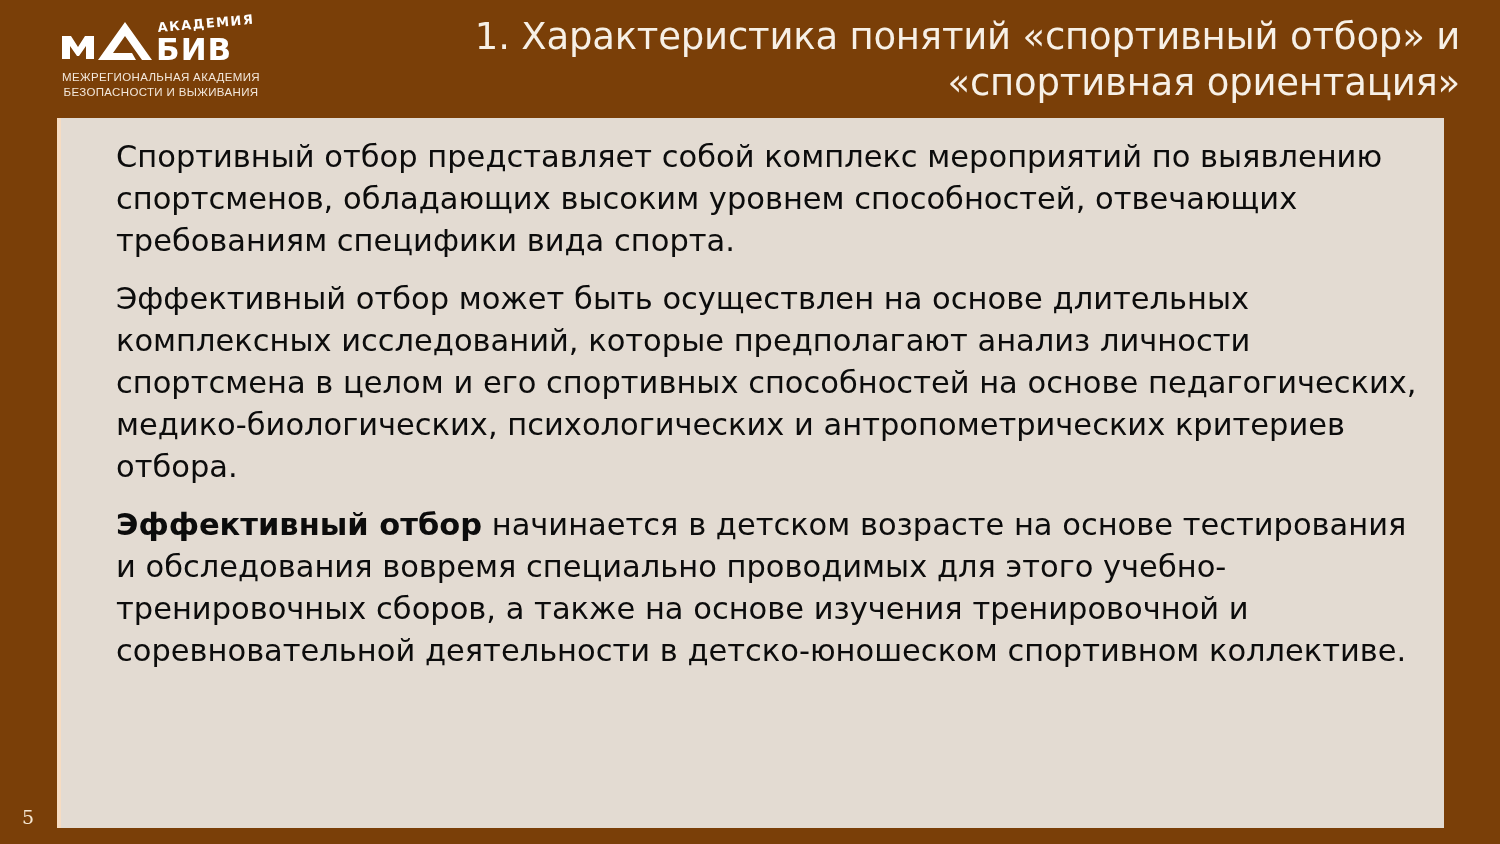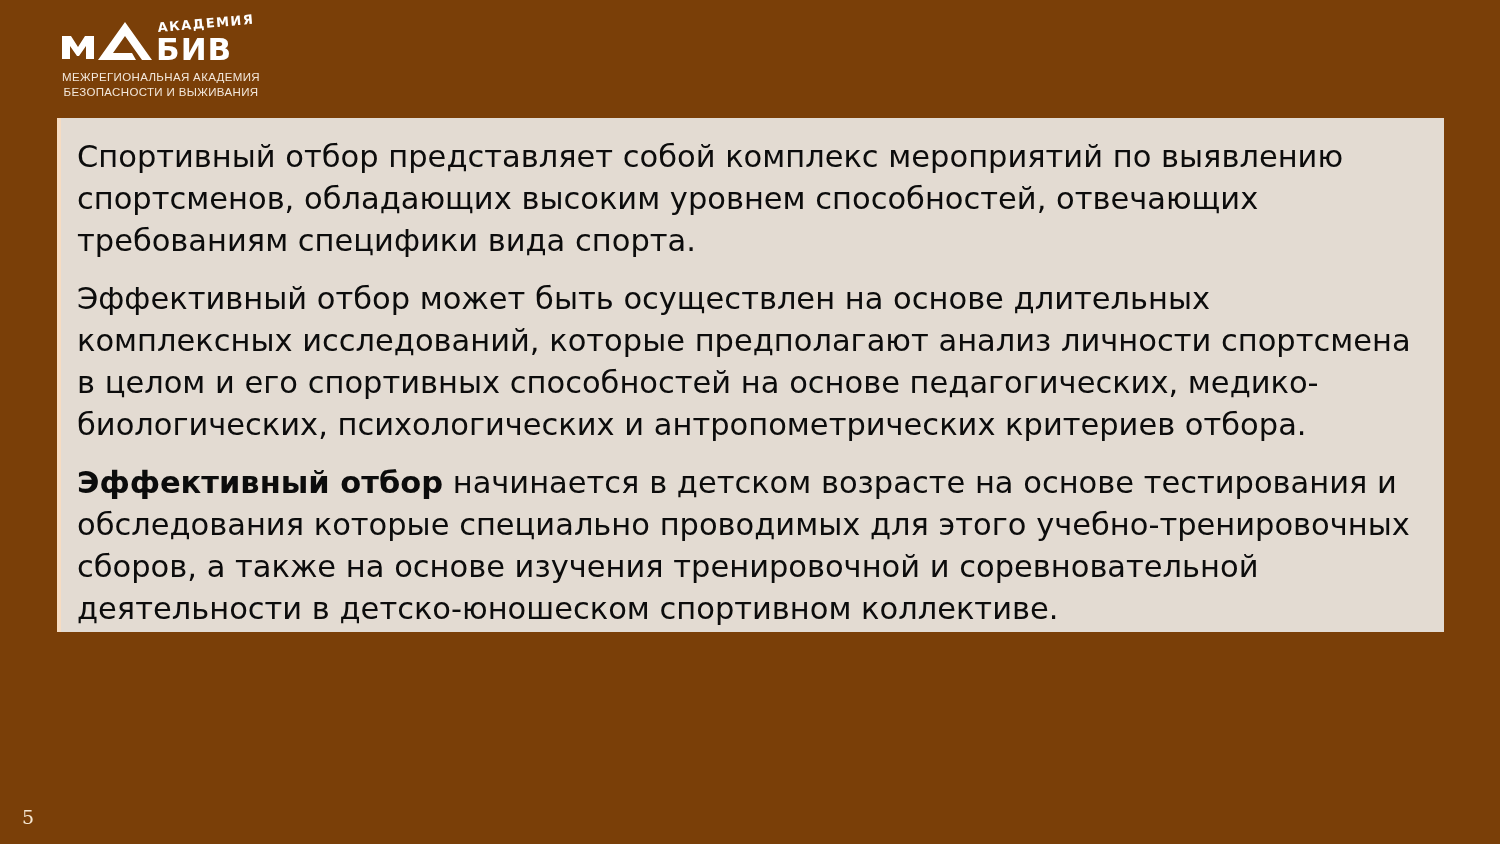--- a/index.html
+++ b/index.html
@@ -66,24 +66,25 @@
     letter-spacing: -0.2px;
   }
   #slide-title .tline { display: block; }
 
   
   #content-panel {
     position: absolute;
     left: 57px;
     top: 118px;
     width: 1387px;
-    height: 514px;
+    height: 710px;
     background: #E3DBD2;
     border-left: 4px solid #F6DCC2;
     box-sizing: border-box;
+    padding-left: 39px;
   }
 
   #body-text {
     padding: 18px 24px 0 16px;
     color: #0C0C0C;
     font-size: 30.5px;
     line-height: 42px;
     font-family: "DejaVu Sans", "Liberation Sans", sans-serif;
   }
 
@@ -126,28 +127,32 @@
       </svg>
     </div>
 
     <div id="logo-subtitle">
       <div>МЕЖРЕГИОНАЛЬНАЯ АКАДЕМИЯ</div>
       <div>БЕЗОПАСНОСТИ И ВЫЖИВАНИЯ</div>
     </div>
 
   </div>
 
+  <div id="slide-title">
+    <span class="tline">1. Характеристика понятий «спортивный отбор» и</span>
+    <span class="tline">«спортивная ориентация»</span>
+  </div>
 
   <div id="content-panel">
     <div id="body-text">
 
       <p class="para">Спортивный отбор представляет собой комплекс мероприятий по выявлению спортсменов, обладающих высоким уровнем способностей, отвечающих требованиям специфики вида спорта.</p>
 
       <p class="para">Эффективный отбор может быть осуществлен на основе длительных комплексных исследований, которые предполагают анализ личности спортсмена в целом и его спортивных способностей на основе педагогических, медико-биологических, психологических и антропометрических критериев отбора.</p>
 
-      <p class="para"><b>Эффективный отбор</b><span> начинается в детском возрасте на основе тестирования и обследования которые специально проводимых для этого учебно-тренировочных сборов, а также на основе изучения тренировочной и соревновательной деятельности в детско-юношеском спортивном коллективе.</span></p>
+      <p class="para"><b>Эффективный отбор</b><span> начинается в детском возрасте на основе тестирования и обследования вовремя специально проводимых для этого учебно-тренировочных сборов, а также на основе изучения тренировочной и соревновательной деятельности в детско-юношеском спортивном коллективе.</span></p>
 
     </div>
   </div>
 
   <div id="slide-number">5</div>
 
 </div>
 
 </body></html>

